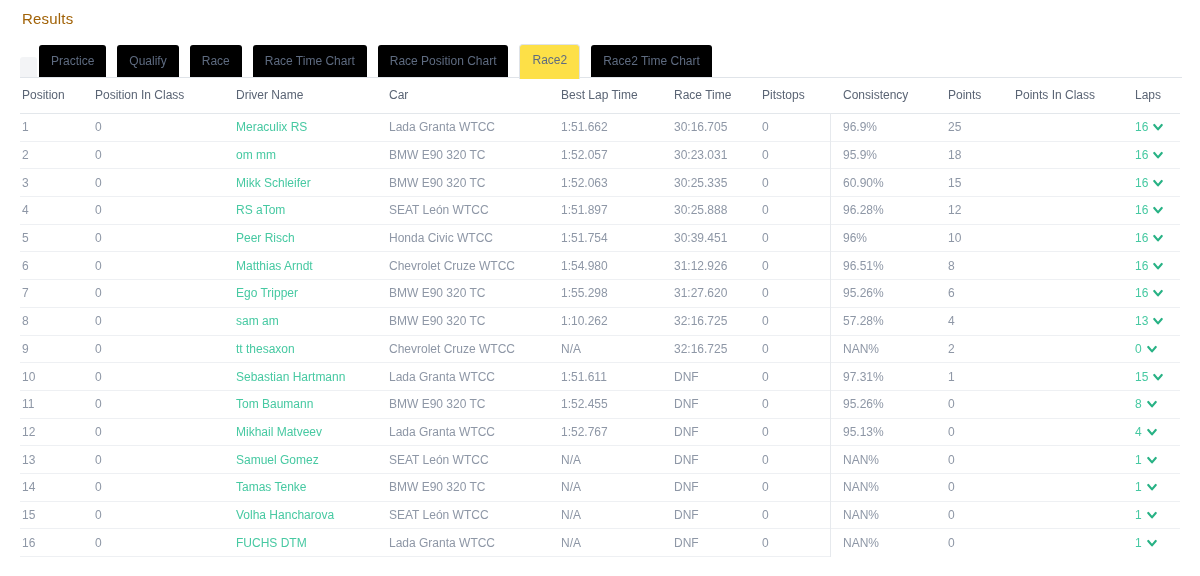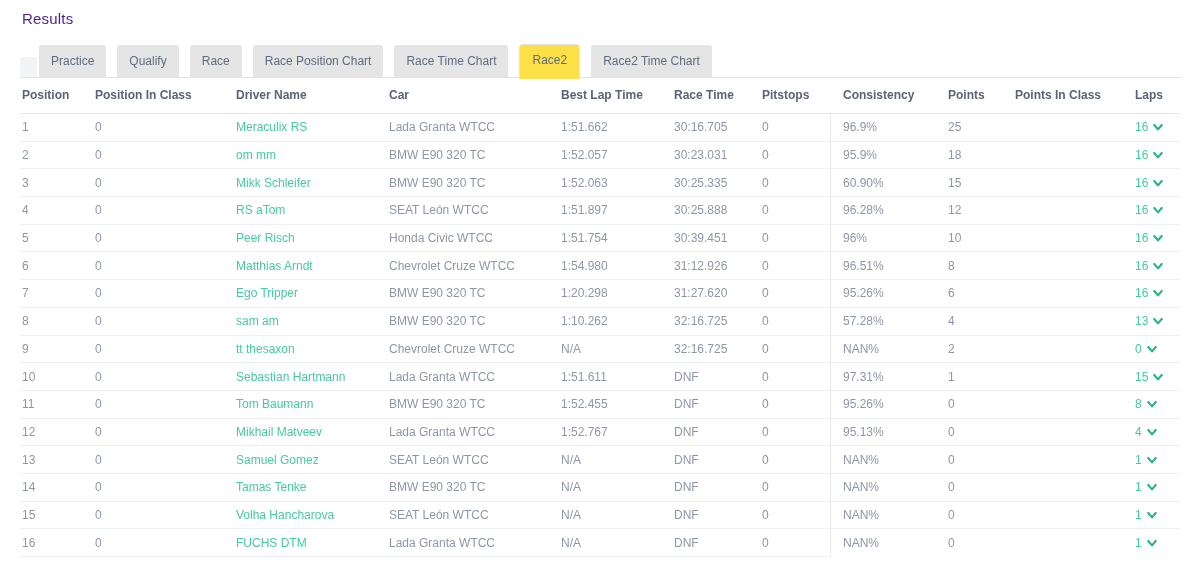--- a/index.html
+++ b/index.html
@@ -1,51 +1,51 @@
 <!DOCTYPE html>
 <html><head>
 <meta charset="utf-8">
 <style>
   html, body { margin:0; padding:0; background:#ffffff; }
   body { width:1200px; height:576px; font-family:"Liberation Sans", sans-serif; position:relative; }
   .screen { position:relative; width:1200px; height:576px; overflow:hidden; background:#fff; }
 
   .page-title {
     position:absolute; left:22px; top:10px; margin:0;
-    font-size:15px; font-weight:400; color:#4c1d95; letter-spacing:.2px;
+    font-size:15px; font-weight:400; color:#a16207; letter-spacing:.2px;
   }
 
   .tabbar {
     position:absolute; left:20px; top:45px; width:1162px; height:32px;
     border-bottom:1px solid #e0e4e9;
     display:flex; align-items:flex-end; gap:11px;
   }
   .tab-stub {
     flex:none; width:17px; height:20px; background:#f3f4f6;
     border-radius:3px 3px 0 0; margin-right:-9px;
   }
   .tab {
     flex:none; height:32px; line-height:32px; padding:0 12px;
-    background:#e5e5e5; border-radius:3px 3px 0 0;
+    background:#000000; border-radius:3px 3px 0 0;
     font-size:12px; color:#5e6b80; white-space:nowrap; cursor:pointer;
     box-sizing:border-box;
   }
   .tab.active {
     background:#fde047; border:1px solid #dfe3e8; border-bottom:none;
     height:35px; margin-bottom:-2px; line-height:31px;
     border-radius:4px 4px 0 0; position:relative; z-index:2; color:#5e6b80;
   }
 
   table.results {
     position:absolute; left:20px; top:77px; width:1160px;
     border-collapse:collapse; table-layout:fixed;
   }
   table.results thead th {
     height:36px; text-align:left; vertical-align:middle;
-    font-size:12px; font-weight:700; color:#5a6474;
+    font-size:12px; font-weight:400; color:#5a6474;
     padding:0 0 0 2px; border-bottom:1px solid #e3e7eb; white-space:nowrap; overflow:hidden;
   }
   table.results tbody td {
     height:27.7px; box-sizing:border-box; vertical-align:middle;
     font-size:12px; color:#8e97a6; padding:0 0 0 2px;
     border-bottom:1px solid #eef0f3; white-space:nowrap; overflow:hidden;
   }
   table.results tbody tr:last-child td { border-bottom:none; }
 
   td.col-driver span { color:#47c9a2; cursor:pointer; }
@@ -61,22 +61,22 @@
 
 <div class="screen">
 
   <h1 class="page-title">Results</h1>
 
   <div class="tabbar">
     <div class="tab-stub"></div>
     <div class="tab">Practice</div>
     <div class="tab">Qualify</div>
     <div class="tab">Race</div>
+    <div class="tab">Race Time Chart</div>
     <div class="tab">Race Position Chart</div>
-    <div class="tab">Race Time Chart</div>
     <div class="tab active">Race2</div>
     <div class="tab">Race2 Time Chart</div>
   </div>
 
   <table class="results">
     <colgroup>
       <col style="width:73px">
         <col style="width:141px">
         <col style="width:153px">
       <col style="width:172px">
@@ -241,21 +241,21 @@
               </span>
             </span>
           </td>
         </tr>
 
         <tr>
           <td class="col-position">7</td>
           <td class="col-pic">0</td>
           <td class="col-driver"><span>Ego Tripper</span></td>
           <td class="col-car">BMW E90 320 TC</td>
-          <td class="col-bestlap">1:20.298</td>
+          <td class="col-bestlap">1:55.298</td>
           <td class="col-racetime">31:27.620</td>
           <td class="col-pitstops">0</td>
           <td class="col-consist">95.26%</td>
           <td class="col-points">6</td>
           <td class="col-pointsic"></td>
           <td class="col-laps">
             <span class="laps-wrap">
               <span class="laps-num">16</span>
               <span class="chev">
                 <svg width="10" height="9" viewBox="0 0 16 14">

